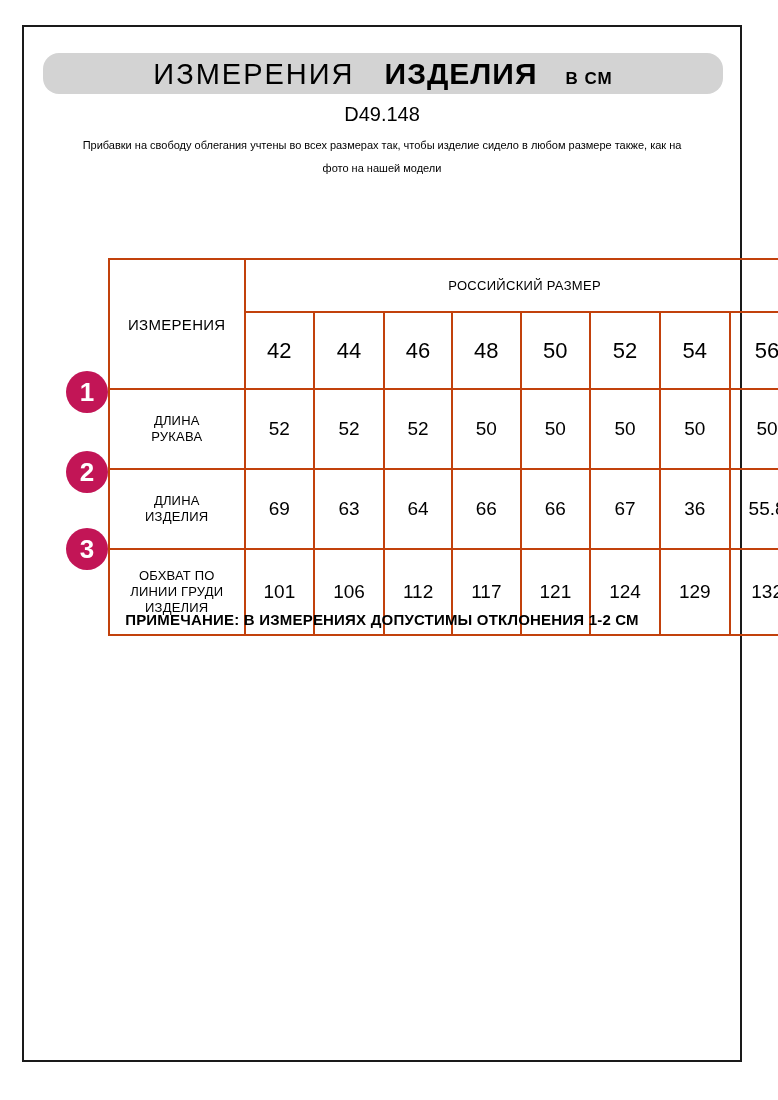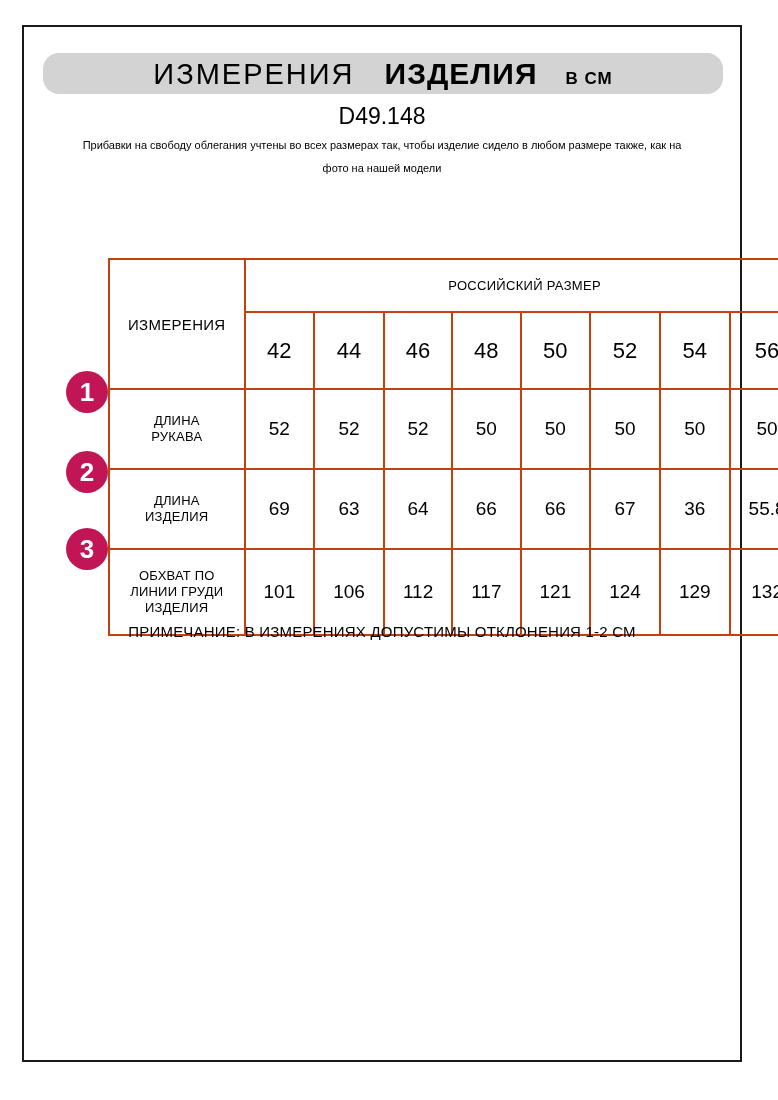--- a/index.html
+++ b/index.html
@@ -13,21 +13,21 @@
   }
   .header-bar {
     position:absolute; left:19px; top:26px; width:680px; height:41px;
     background:#d3d3d3; text-align:center; line-height:41px; white-space:nowrap;border-radius:16px;
   }
   .title-main { font-size:29px; font-weight:400; letter-spacing:2px; margin-right:30px; }
   .title-bold { font-size:30px; font-weight:700; letter-spacing:1px; margin-right:28px; }
   .title-unit { font-size:17px; font-weight:600; letter-spacing:1px; }
   .product-code {
     position:absolute; left:0; top:76px; width:100%;
-    text-align:center; font-size:23px; font-weight:400;
+    text-align:center; font-size:20px; font-weight:400;
   }
   .description {
     position:absolute; top:107px; left:50%; transform:translateX(-50%);
     width:614px; text-align:center; font-size:11px; line-height:22.5px;
   }
   table.size-table {
     position:absolute; left:84px; top:231px;
     border-collapse:collapse; table-layout:fixed;
   }
   .size-table th, .size-table td {
@@ -49,21 +49,21 @@
   .badge {
     position:absolute; left:42px; width:42px; height:42px; border-radius:50%;
     color:#fff; font-size:26px; font-weight:700;
     display:flex; align-items:center; justify-content:center;
   }
   .badge-1 { top:344px; }
   .badge-2 { top:424px; }
   .badge-3 { top:501px; }
   .note {
     position:absolute; top:584px; left:0; width:100%;
-    text-align:center; font-size:15px; font-weight:400; letter-spacing:0.2px;margin-top:12px;
+    text-align:center; font-size:15px; font-weight:700; letter-spacing:0.2px;
   }
 </style>
 </head>
 <body>
 
 <div class="frame">
 
   <div class="header-bar">
     <span class="title-main">ИЗМЕРЕНИЯ</span><span class="title-bold">ИЗДЕЛИЯ</span><span class="title-unit">В СМ</span>
   </div>

